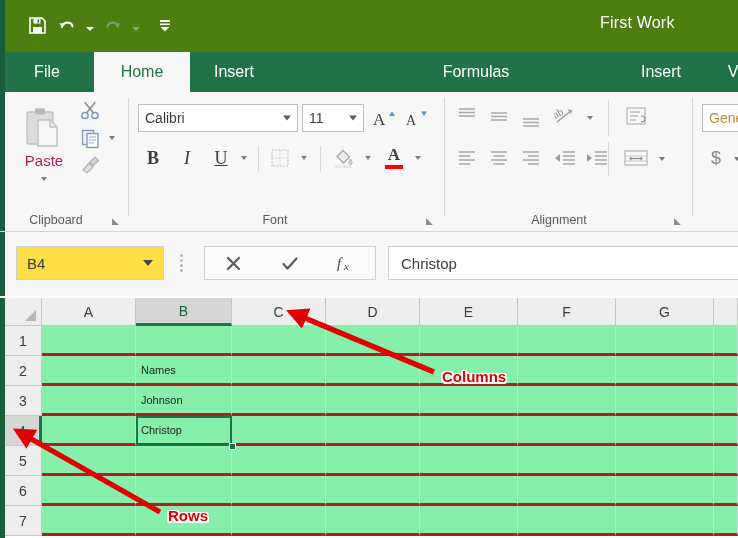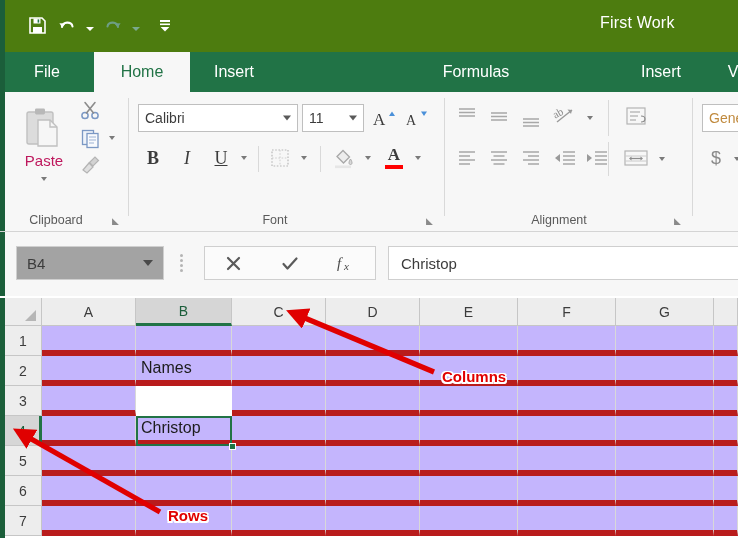--- a/index.html
+++ b/index.html
@@ -200,21 +200,21 @@
   .fbar-leftedge {
     position: absolute;
     left: 0; top: 0;
     width: 5px; height: 64px;
     background: #1b5e3a;
   }
   .namebox {
     position: absolute;
     left: 16px; top: 246px;
     width: 148px; height: 34px;
-    background: #a3a3a3;
+    background: #fde047;
     border: 1px solid #cfcfcf;
     box-sizing: border-box;
     display: flex;
     align-items: center;
   }
   .namebox .nbtext {
     font-size: 15px;
     color: #3c3c3c;
     padding-left: 10px;
   }
@@ -343,28 +343,28 @@
     cursor: default;
   }
   .rowhdr.sel {
     background: #d6d6d6;
     border-right: 3px solid #217346;
     color: #1b5e3a;
   }
   .cell {
     position: absolute;
     border-right: 1px solid #d8d8d8;
-    border-bottom: 6px solid #b91c1c;
-    box-sizing: border-box;
-    display: flex;
-    align-items: center;
-    font-size: 16px;
+    border-bottom: 3px solid #b91c1c;
+    box-sizing: border-box;
+    display: flex;
+    align-items: center;
+    font-size: 11px;
     color: #1c1c1c;
     padding-left: 5px;
-    background: #c4b5fd;
+    background: #86efac;
     cursor: cell;
     white-space: nowrap;
     overflow: hidden;
   }
   .selbox {
     position: absolute;
     border: 2px solid #217346;
     box-sizing: border-box;
     pointer-events: none;
     z-index: 6;
@@ -779,20 +779,21 @@
         <div class="cell" style="left: 136px; top: 208px; width: 96px; height: 30px;"></div>
         <div class="cell" style="left: 232px; top: 208px; width: 94px; height: 30px;"></div>
         <div class="cell" style="left: 326px; top: 208px; width: 94px; height: 30px;"></div>
         <div class="cell" style="left: 420px; top: 208px; width: 98px; height: 30px;"></div>
         <div class="cell" style="left: 518px; top: 208px; width: 98px; height: 30px;"></div>
         <div class="cell" style="left: 616px; top: 208px; width: 98px; height: 30px;"></div>
         <div class="cell" style="left: 714px; top: 208px; width: 24px; height: 30px;"></div>
       </div>
 
     <div class="cell" style="left:136px; top:58px;  width:96px; height:30px;">Names</div>
+    <div class="cell" style="left:136px; top:88px;  width:96px; height:30px;">Johnson</div>
     <div class="cell" style="left:136px; top:118px; width:96px; height:30px;">Christop</div>
 
     <div class="selbox" style="left:136px; top:118px; width:96px; height:30px;"></div>
     <div class="fillhandle" style="left:229px; top:145px;"></div>
   </div>
 
   <svg class="anno-svg" aria-hidden="true">
     <defs>
       <marker id="arrowhead" markerWidth="4.2" markerHeight="4.2" refX="1.3" refY="2.1" orient="auto">
         <path d="M0,0 L4.2,2.1 L0,4.2 Z" fill="#e00000"></path>

